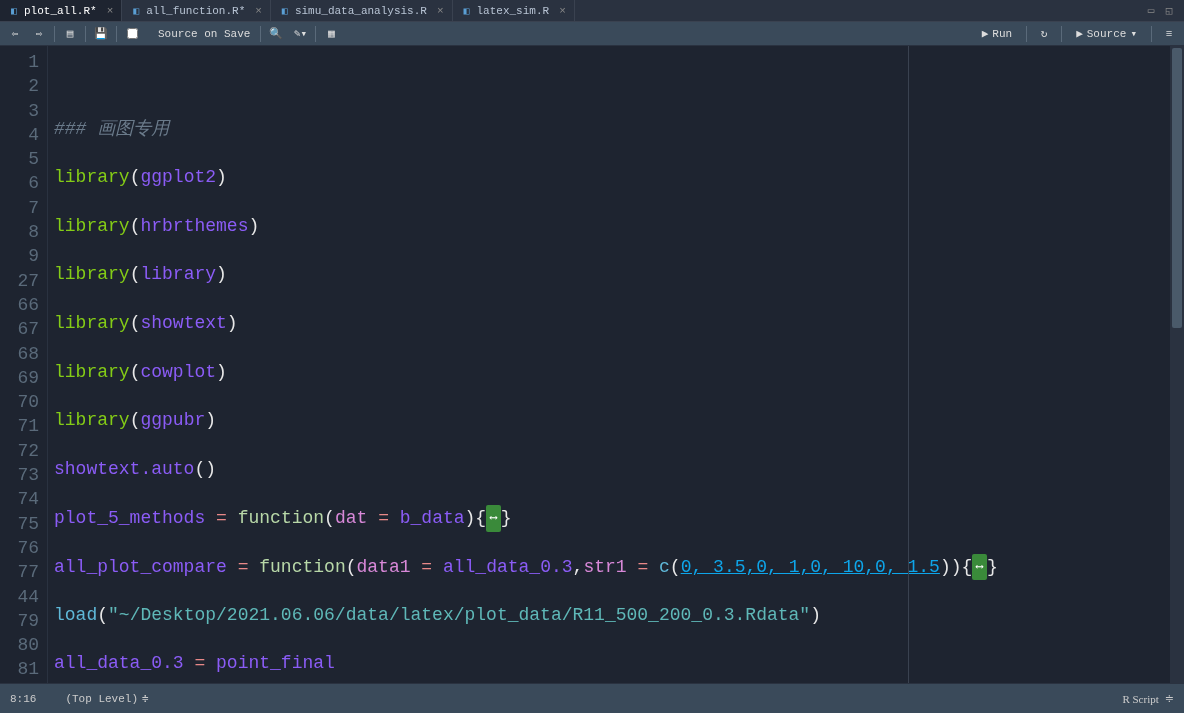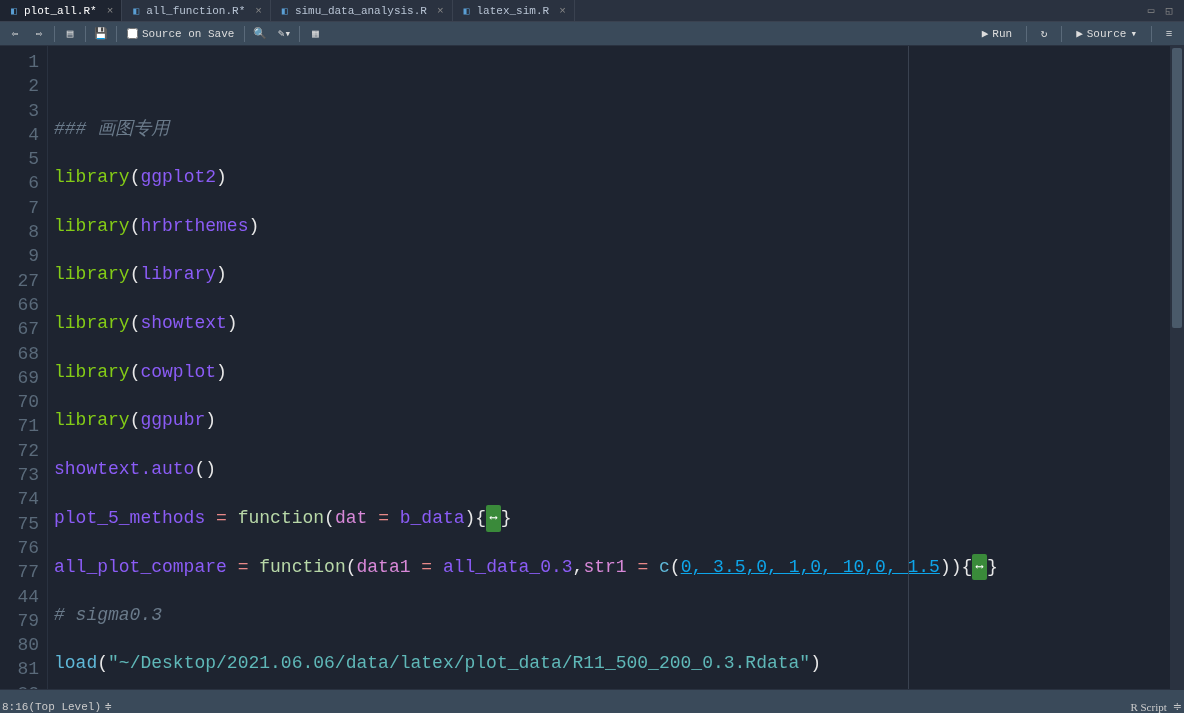--- a/index.html
+++ b/index.html
@@ -85,21 +85,21 @@
   color: #ddd;
 }
 .toolbar .sep {
   width: 1px;
   height: 16px;
   background: #5a6a7a;
 }
 .toolbar .source-save {
   display: flex;
   align-items: center;
-  gap: 4px;
+  gap: 20px;
   padding: 0 4px;
 }
 .toolbar .source-save input {
   width: 11px;
   height: 11px;
 }
 .toolbar .right-group {
   margin-left: auto;
   display: flex;
   align-items: center;
@@ -173,24 +173,24 @@
   background: #3a8a3a;
   color: #fff;
   font-size: 11px;
   padding: 1px 4px;
   border-radius: 2px;
   display: inline-block;
   vertical-align: middle;
 }
 .statusbar {
   background: #3a4a5a;
-  height: 24px;
-  display: flex;
-  align-items: flex-end;
-  padding: 0 2px;
+  height: 30px;
+  display: flex;
+  align-items: center;
+  padding: 0 10px;
   font-size: 11px;
   color: #ccc;
   border-top: 1px solid #2a3240;
 }
 .statusbar .sb-right {
   margin-left: auto;
   display: flex;
   align-items: center;
   gap: 6px;
   font-family: Liberation Serif, serif;
@@ -296,22 +296,22 @@
 <div class="line"><span class="c-comment">### 画图专用</span></div>
 <div class="line"><span class="c-library">library</span><span class="c-paren">(</span><span class="c-ident">ggplot2</span><span class="c-paren">)</span></div>
 <div class="line"><span class="c-library">library</span><span class="c-paren">(</span><span class="c-ident">hrbrthemes</span><span class="c-paren">)</span></div>
 <div class="line"><span class="c-library">library</span><span class="c-paren">(</span><span class="c-ident">library</span><span class="c-paren">)</span></div>
 <div class="line"><span class="c-library">library</span><span class="c-paren">(</span><span class="c-ident">showtext</span><span class="c-paren">)</span></div>
 <div class="line"><span class="c-library">library</span><span class="c-paren">(</span><span class="c-ident">cowplot</span><span class="c-paren">)</span></div>
 <div class="line"><span class="c-library">library</span><span class="c-paren">(</span><span class="c-ident">ggpubr</span><span class="c-paren">)</span></div>
 <div class="line"><span class="c-ident">showtext.auto</span><span class="c-paren">()</span></div>
 <div class="line"><span class="c-ident">plot_5_methods</span> <span class="c-assign">=</span> <span class="c-keyword">function</span><span class="c-paren">(</span><span class="c-arg">dat</span> <span class="c-assign">=</span> <span class="c-ident">b_data</span><span class="c-paren">){</span><span class="fold-badge">⟷</span><span class="c-paren">}</span></div>
 <div class="line"><span class="c-ident">all_plot_compare</span> <span class="c-assign">=</span> <span class="c-keyword">function</span><span class="c-paren">(</span><span class="c-arg">data1</span> <span class="c-assign">=</span> <span class="c-ident">all_data_0.3</span><span class="c-paren">,</span><span class="c-arg">str1</span> <span class="c-assign">=</span> <span class="c-function">c</span><span class="c-paren">(</span><span class="c-number">0, 3.5,0, 1,0, 10,0, 1.5</span><span class="c-paren">)){</span><span class="fold-badge">⟷</span><span class="c-paren">}</span></div>
-<div class="line"><span class="c-comment"># sigma0.3</span></div>
 <div class="line"><span class="c-function">load</span><span class="c-paren">(</span><span class="c-string">"~/Desktop/2021.06.06/data/latex/plot_data/R11_500_200_0.3.Rdata"</span><span class="c-paren">)</span></div>
+<div class="line"><span class="c-ident">all_data_0.3</span> <span class="c-assign">=</span> <span class="c-ident">point_final</span></div>
 
 
 
 
 
 
 
 
 
 
@@ -320,19 +320,19 @@
 
 
   </div>
   <div class="scrollbar">
     <div class="thumb"></div>
   </div>
 </div>
 
 <div class="statusbar">
   <span>8:16</span>
-  <span style="margin-left:0">(Top Level)</span>
+  <span style="margin-left:29px">(Top Level)</span>
   <span style="margin-left:4px">≑</span>
   <div class="sb-right">
     <span>R Script</span>
     <span>≑</span>
   </div>
 </div>
 
 </body></html>

